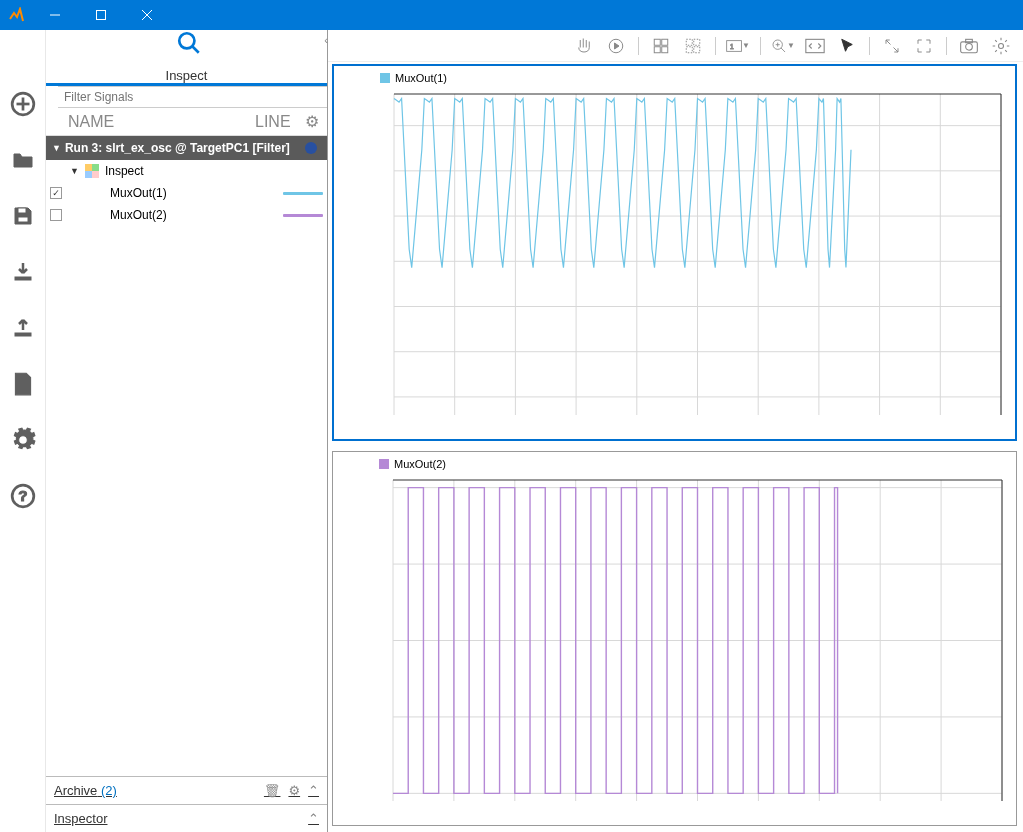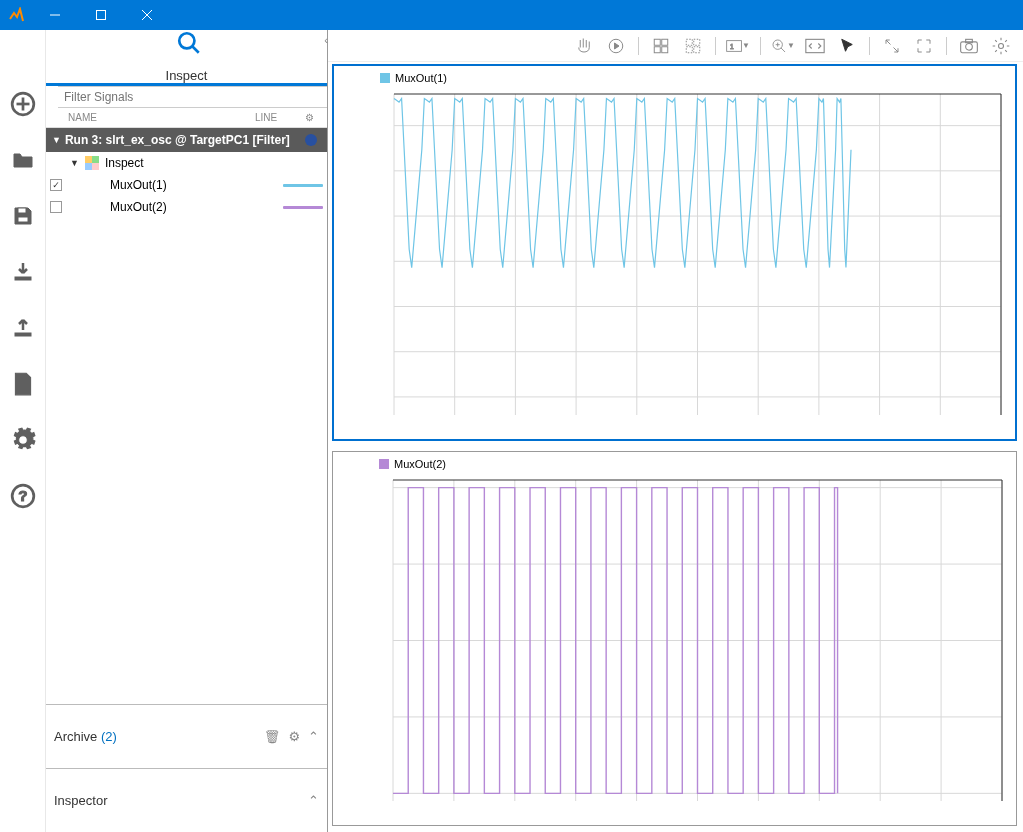--- a/index.html
+++ b/index.html
@@ -20,38 +20,38 @@
 
 
 .panel { width:282px; background:#fff; border-right:1px solid #999; display:flex; flex-direction:column; position:relative; }
 .tabs { display:flex; height:56px; }
 .tab { flex:1; display:flex; flex-direction:column; align-items:center; justify-content:center; font-size:13px; color:#333; cursor:default; gap:16px;}
 .tab.active { border-bottom:3px solid #0078d7; }
 .tab-icon { width:22px; height:22px; }
 
 .filter { border:1px solid #ccc; border-left:none; border-right:none;margin-left:12px; }
 .filter input { width:100%; border:none; padding:3px 6px; font-size:12px; color:#888; outline:none; background:#fff;}
-.colh { display:flex; font-size:10px; color:#888; padding:4px 8px; border-bottom:1px solid #ddd; align-items:center;}
+.colh { display:flex; font-size:16px; color:#888; padding:4px 8px; border-bottom:1px solid #ddd; align-items:center;}
 .colh .n { flex:1; padding-left:14px;}
 .colh .l { width:50px; }
 .colh .g { width:14px;}
 
 .runrow { background:#5a5a5a; color:#fff; font-size:12px; font-weight:bold; padding:5px 6px; display:flex; align-items:center; gap:4px;}
 .runrow .arrow { font-size:9px; }
 .runrow .dot { width:12px; height:12px; border-radius:50%; background:#2850a0; margin-left:auto; margin-right:4px;}
 
 .sigtree { flex:1; overflow:auto; }
 .sigrow { display:flex; align-items:center; font-size:12px; padding:4px 4px; gap:6px; }
 .sigrow .cb { width:12px; height:12px; border:1px solid #999; display:flex; align-items:center; justify-content:center; font-size:9px; color:#333;}
 .sigrow .arrow { font-size:9px; color:#333;}
 .sigrow .swatch { width:14px; height:14px; }
 .sigrow .name { flex:1; }
 .sigrow .line { width:40px; height:3px; border-radius:1px;}
 
-.archive,.props { border-top:1px solid #bbb; padding:24px 8px; font-size:13px; color:#333; display:flex; align-items:center; }
+.archive,.props { border-top:1px solid #bbb; padding:6px 8px; font-size:13px; color:#333; display:flex; align-items:center;text-decoration:underline; }
 .archive .count { color:#0070c0; }
 .archive .icons { margin-left:auto; display:flex; gap:8px; color:#888;}
 .props .chev { margin-left:auto; color:#888;}
 
 
 .collapse-h { position:absolute; top:4px; right:-1px; color:#888; font-size:11px;}
 
 
 .main { flex:1; display:flex; flex-direction:column; }
 .toolbar { height:32px; display:flex; align-items:center; justify-content:flex-end; gap:8px; padding:0 10px; border-bottom:1px solid #eee;}

